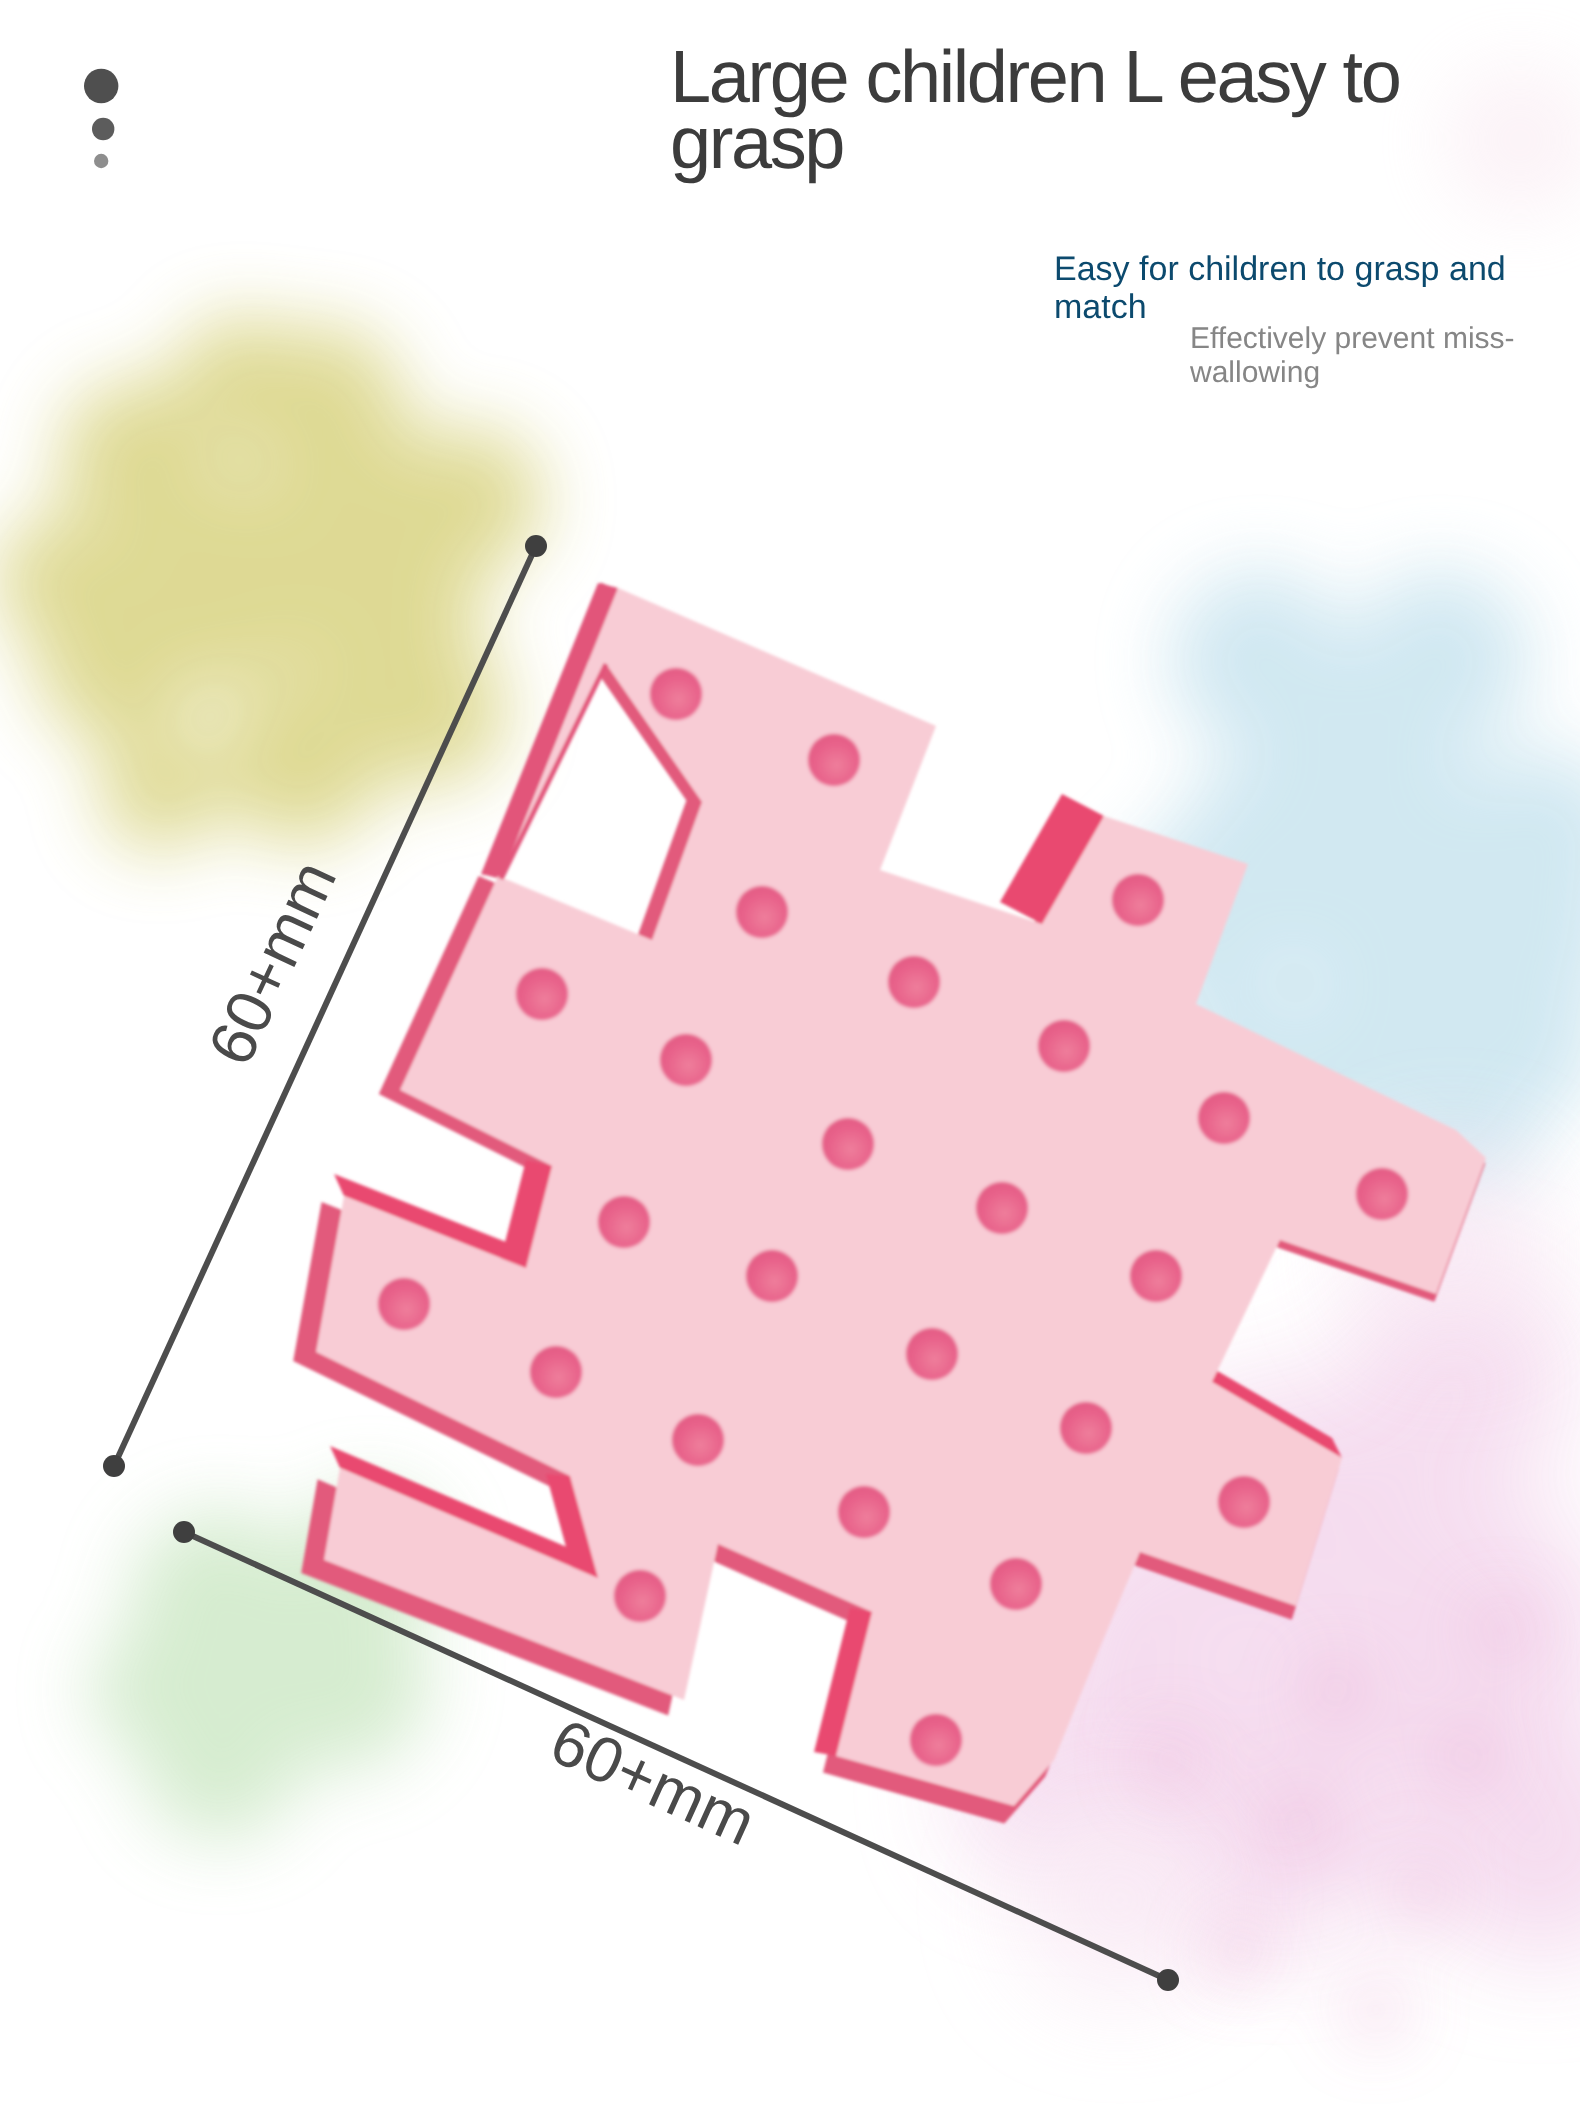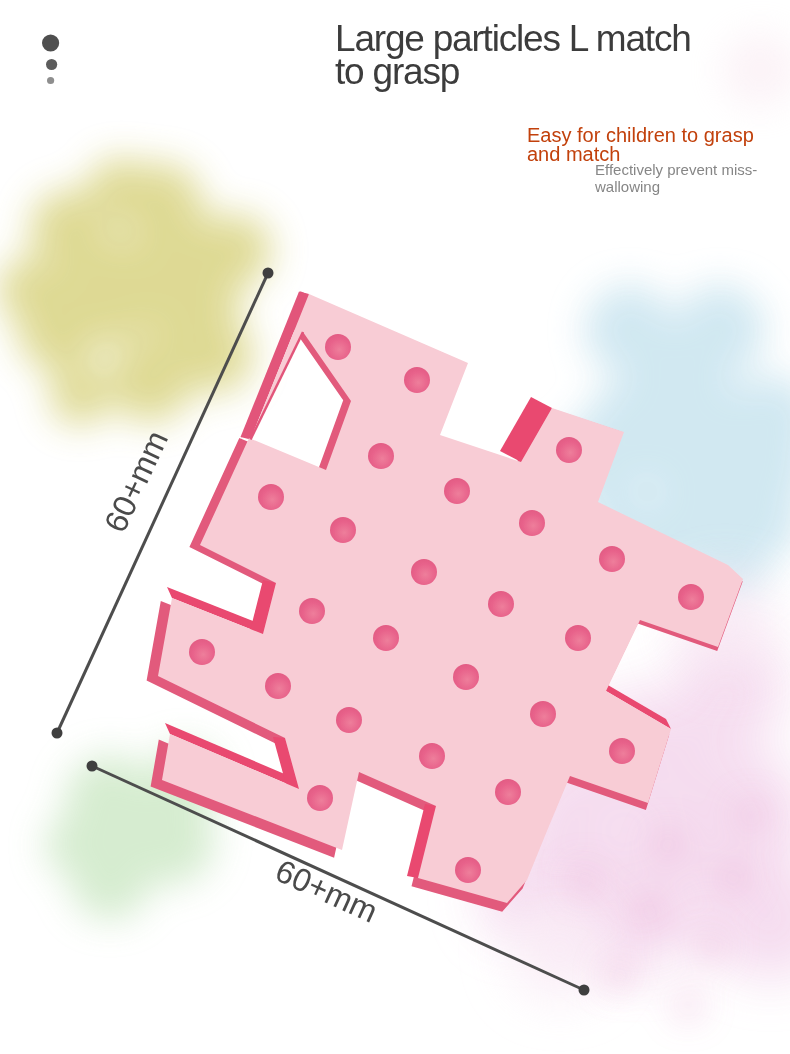--- a/index.html
+++ b/index.html
@@ -1,16 +1,16 @@
 <!DOCTYPE html>
 <html><head><meta charset="utf-8"><style>
 html,body{margin:0;padding:0;background:#ffffff;width:790px;height:1054px;overflow:hidden}
 body{position:relative;font-family:"Liberation Sans",sans-serif}
 .title{position:absolute;left:335px;top:22px;width:390px;font-size:37px;line-height:33px;color:#3c3c3c;letter-spacing:-1.2px}
-.sub1{position:absolute;left:527px;top:126px;width:235px;font-size:20px;line-height:18.5px;color:#c2410c}
+.sub1{position:absolute;left:527px;top:126px;width:235px;font-size:17px;line-height:18.5px;color:#0c4a6e}
 .sub2{position:absolute;left:595px;top:161px;width:175px;font-size:15px;line-height:17px;color:#868686}
 </style></head>
 <body>
 <svg width="790" height="1054" viewBox="0 0 790 1054" style="position:absolute;left:0;top:0">
 <defs>
 <filter id="b18" x="-60%" y="-60%" width="220%" height="220%">
         <feGaussianBlur stdDeviation="18"></feGaussianBlur>
       </filter>
 <filter id="b25" x="-80%" y="-80%" width="260%" height="260%">
         <feGaussianBlur stdDeviation="25"></feGaussianBlur>
@@ -162,16 +162,16 @@
 
 <text x="146" y="486" transform="rotate(-65 146 486)" font-family="Liberation Sans, sans-serif" font-size="32" fill="#4a4a4a" text-anchor="middle">60+mm</text>
 
 <text x="322" y="901" transform="rotate(24.4 322 901)" font-family="Liberation Sans, sans-serif" font-size="32" fill="#4a4a4a" text-anchor="middle">60+mm</text>
 
 <circle cx="50.6" cy="43" r="8.6" fill="#4f4f4f"></circle>
 <circle cx="51.6" cy="64.5" r="5.6" fill="#5c5c5c"></circle>
 <circle cx="50.6" cy="80.5" r="3.6" fill="#8e8e8e"></circle>
 </svg>
 
-<div class="title">Large particles L match to grasp</div>
+<div class="title">Large children L easy to grasp</div>
 
 <div class="sub1">Easy for children to grasp and match</div>
 
 <div class="sub2">Effectively prevent miss-wallowing</div>
 </body></html>

